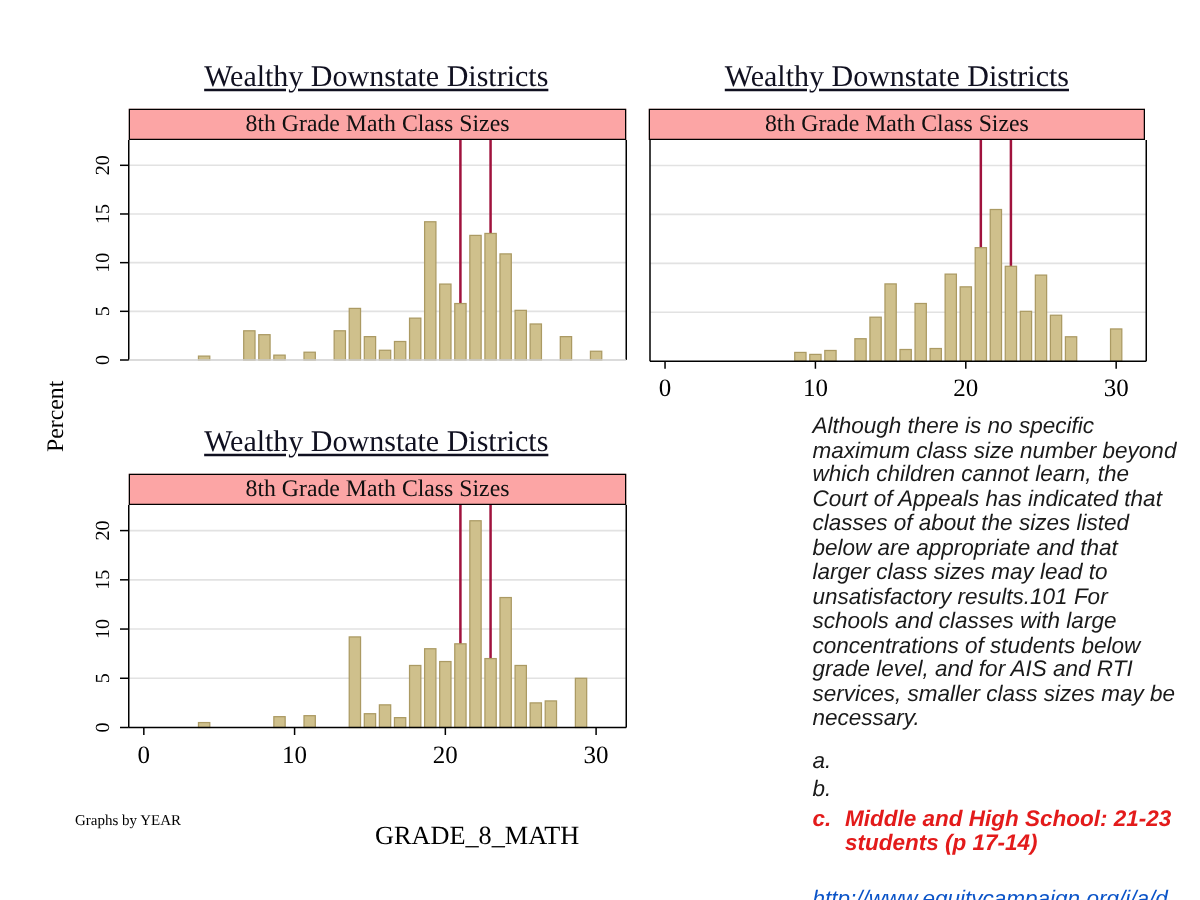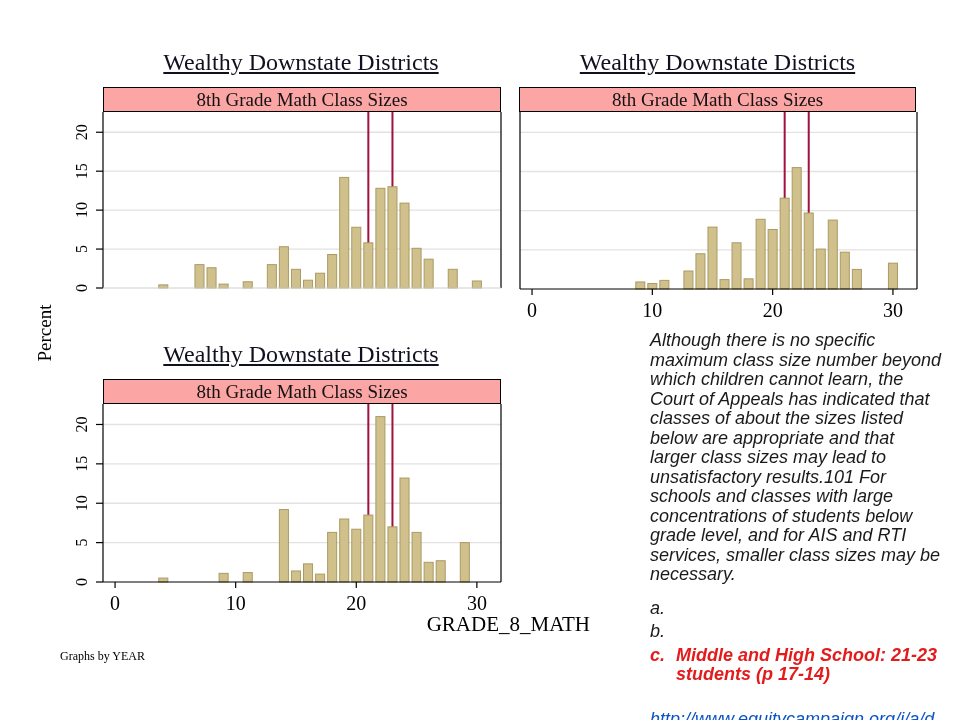--- a/index.html
+++ b/index.html
@@ -6,21 +6,21 @@
   .canvas{position:relative;width:960px;height:720px;background:#ffffff;overflow:hidden;
           font-family:"Liberation Serif", serif;}
   .panel-title{position:absolute;text-align:center;font-size:24px;color:#101020;
                font-family:"Liberation Serif", serif;white-space:nowrap;text-decoration:underline;}
   .band{position:absolute;height:23px;background:#fca5a5;border:1px solid #000;
         text-align:center;font-size:19px;line-height:23px;color:#111;}
   svg.plot{position:absolute;overflow:visible;}
   svg text{font-family:"Liberation Serif", serif;}
   .ylab{position:absolute;left:-2px;top:322px;width:94px;text-align:center;
         font-size:19px;color:#000;transform:rotate(-90deg);}
-  .xlab{position:absolute;left:300px;top:612px;width:290px;text-align:right;
+  .xlab{position:absolute;left:300px;top:656px;width:290px;text-align:left;
         font-size:21px;color:#000;}
   .footnote{position:absolute;left:60px;top:649px;font-size:12px;color:#000;}
   .annotation{position:absolute;left:650px;top:331px;width:292px;
               font-family:"Liberation Sans", sans-serif;font-style:italic;
               font-size:18px;line-height:19.5px;color:#1a1a1a;}
   .annotation .para{margin:0 0 14px 0;}
   .li{display:flex;margin-bottom:4px;}
   .li .marker{width:26px;flex:0 0 26px;}
   .li.red{color:#e31b1b;font-weight:bold;}
   .doclink{display:block;margin-top:24px;color:#0b54c8;text-decoration:underline;

